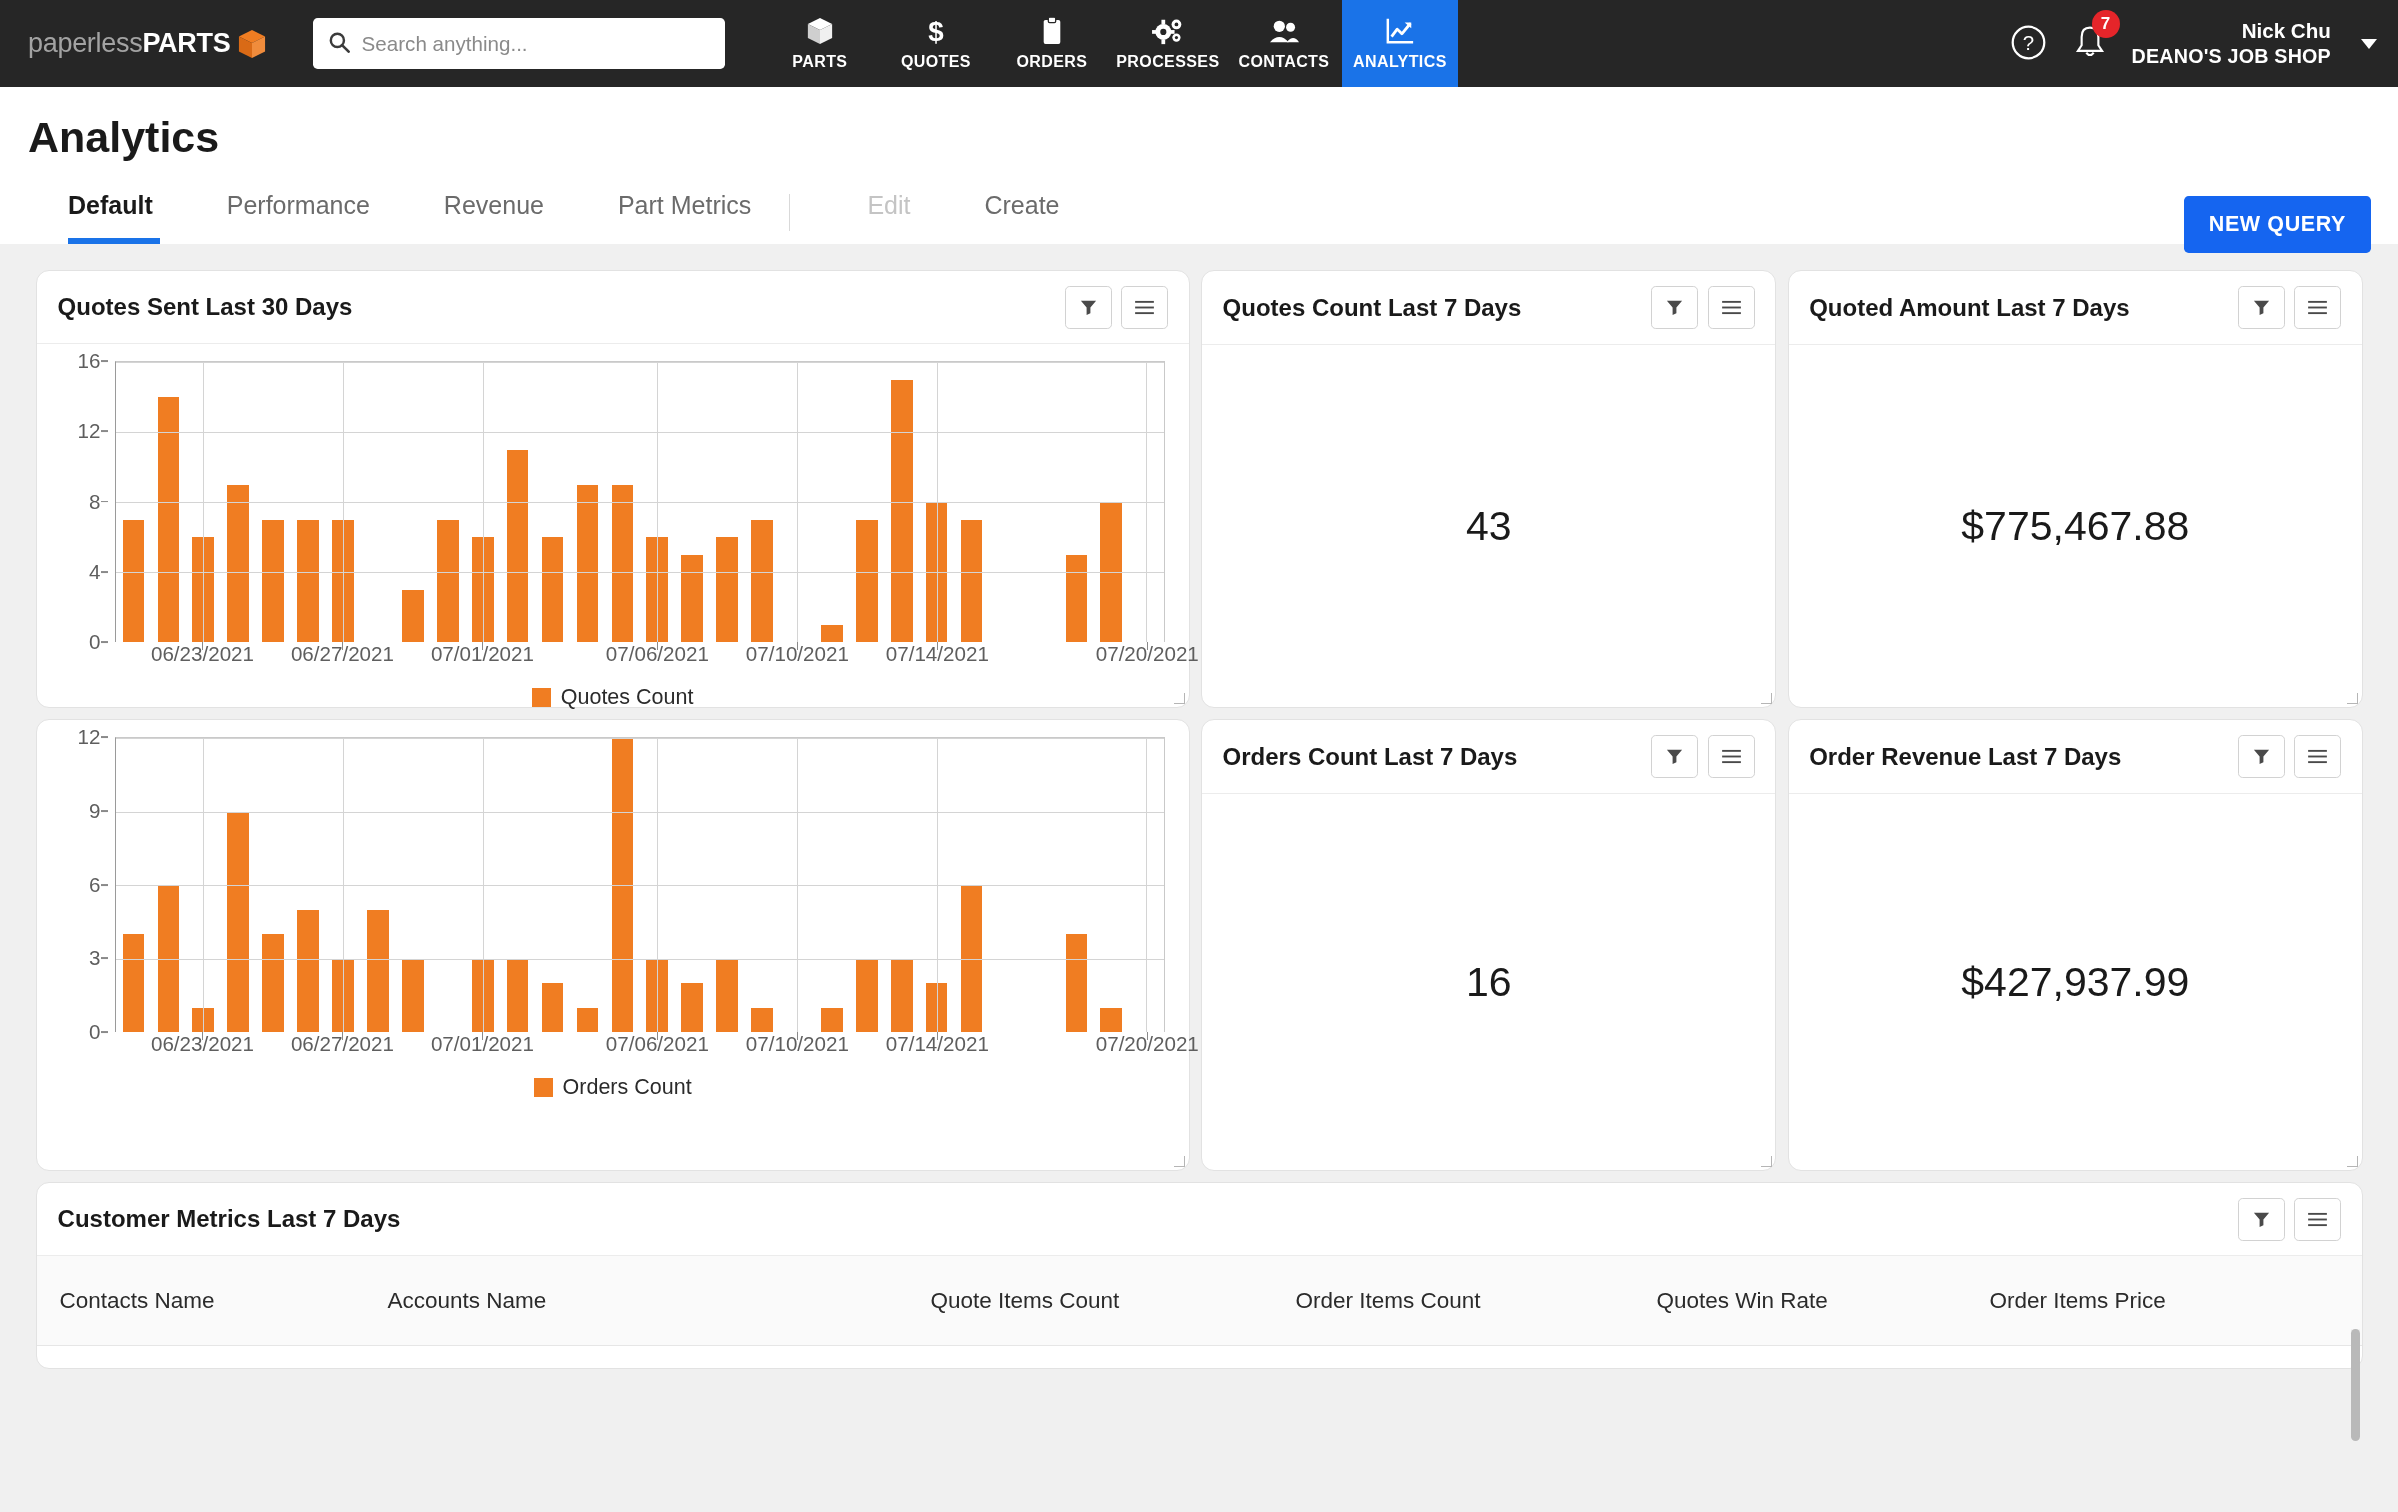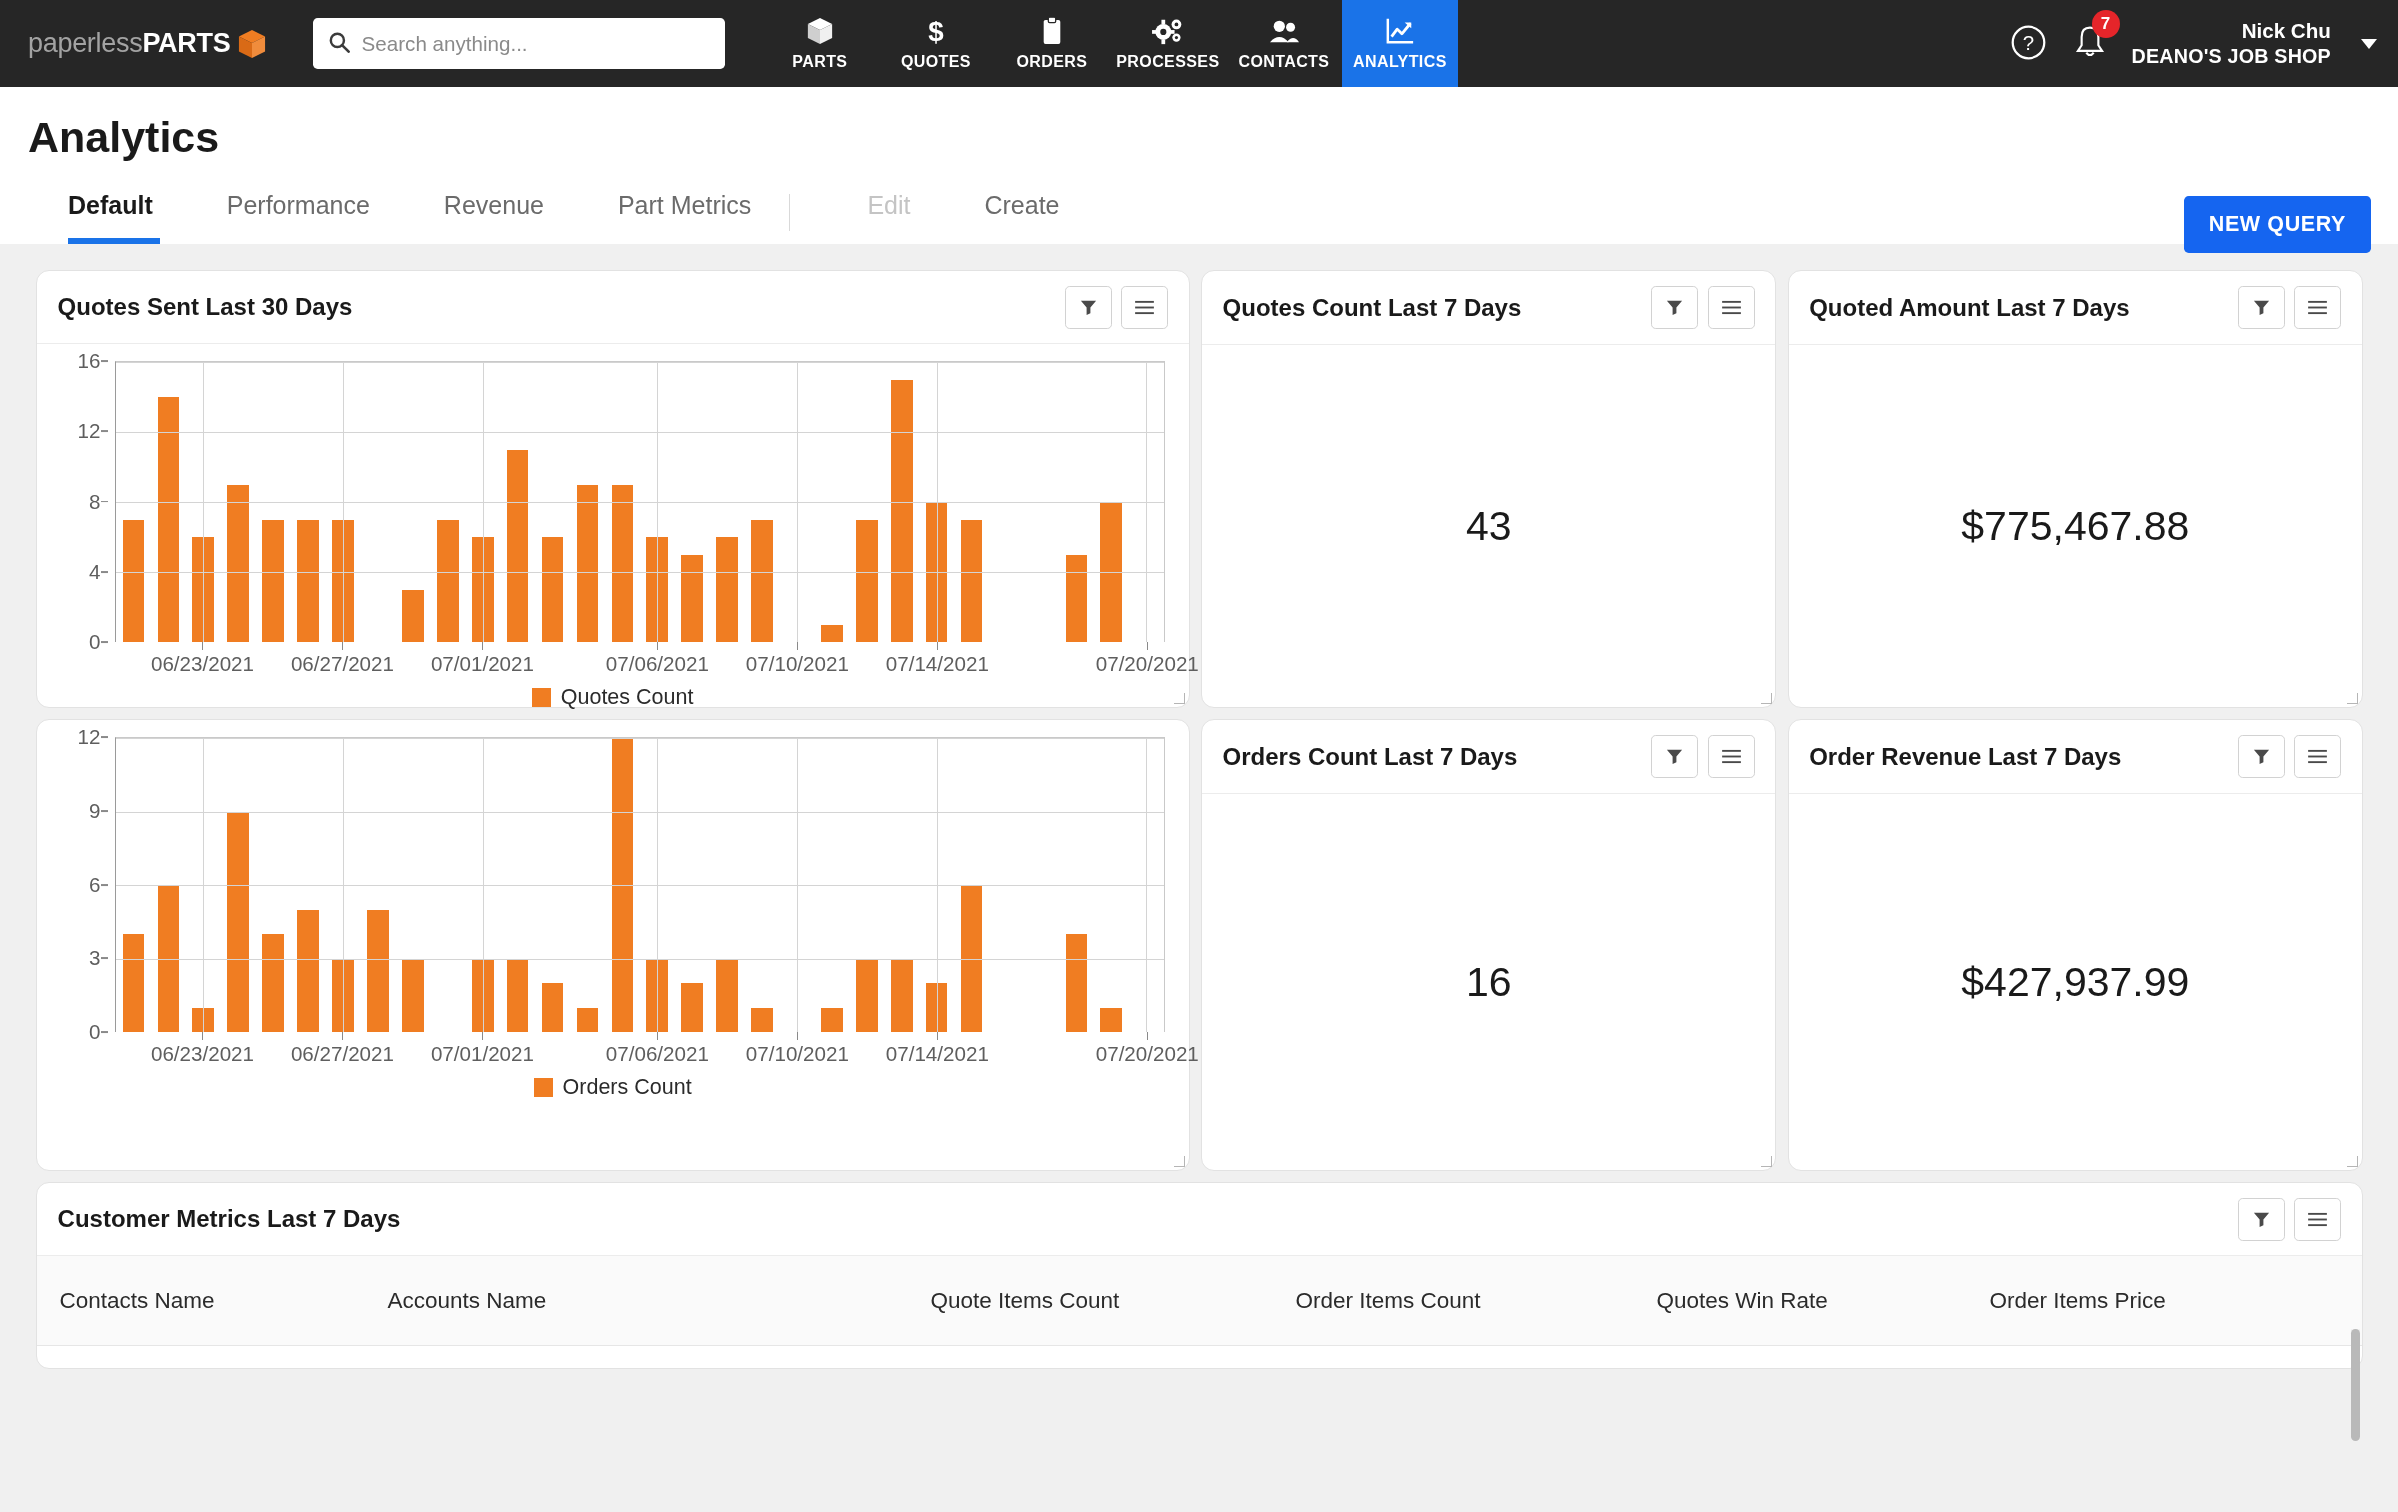--- a/index.html
+++ b/index.html
@@ -152,21 +152,21 @@
     position:absolute; left:0; right:0; bottom:0; top:0;
     display:flex; align-items:flex-end;
   }
   .barcell { flex:1; display:flex; justify-content:center; height:100%; align-items:flex-end; }
   .bar { width:62%; background:#f07d22; }
   .xaxis {
     position:relative; height:37px; margin-left:54px;
   }
   .xlabel {
     position:absolute; transform:translateX(-50%);
-    font-size:20.6px; color:#5e5e5e; top:10px; white-space:nowrap;
+    font-size:20.6px; color:#5e5e5e; top:0; white-space:nowrap;
   }
   .xtick { position:absolute; top:0; width:0.9px; height:7.5px; background:#8a8a8a; }
   .legend {
     display:flex; align-items:center; justify-content:center; gap:9.4px;
     margin-top:5.6px; padding-bottom:7.5px;
   }
   .legend-swatch { width:19px; height:19px; background:#f07d22; }
   .legend-label { font-size:21.5px; color:#2b2b2b; }
 
   

